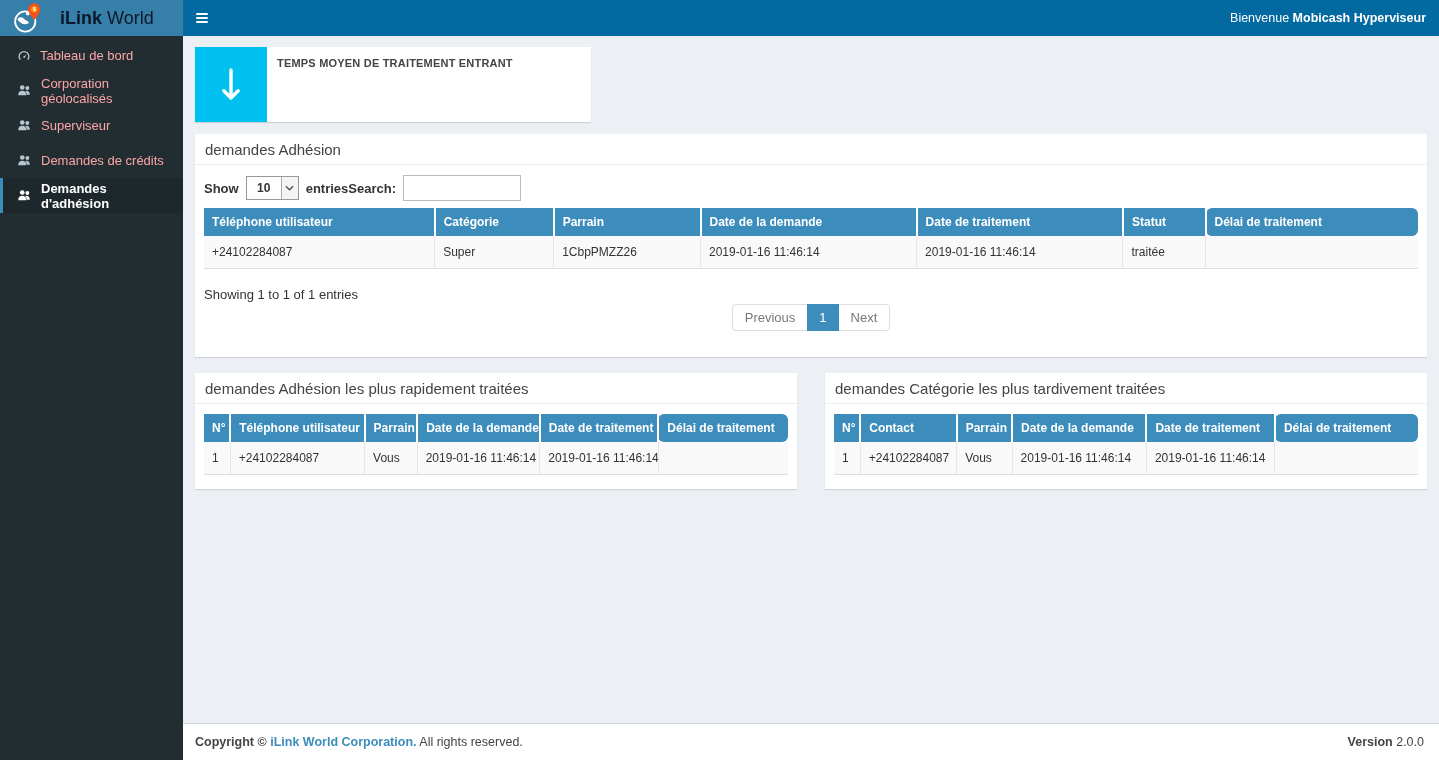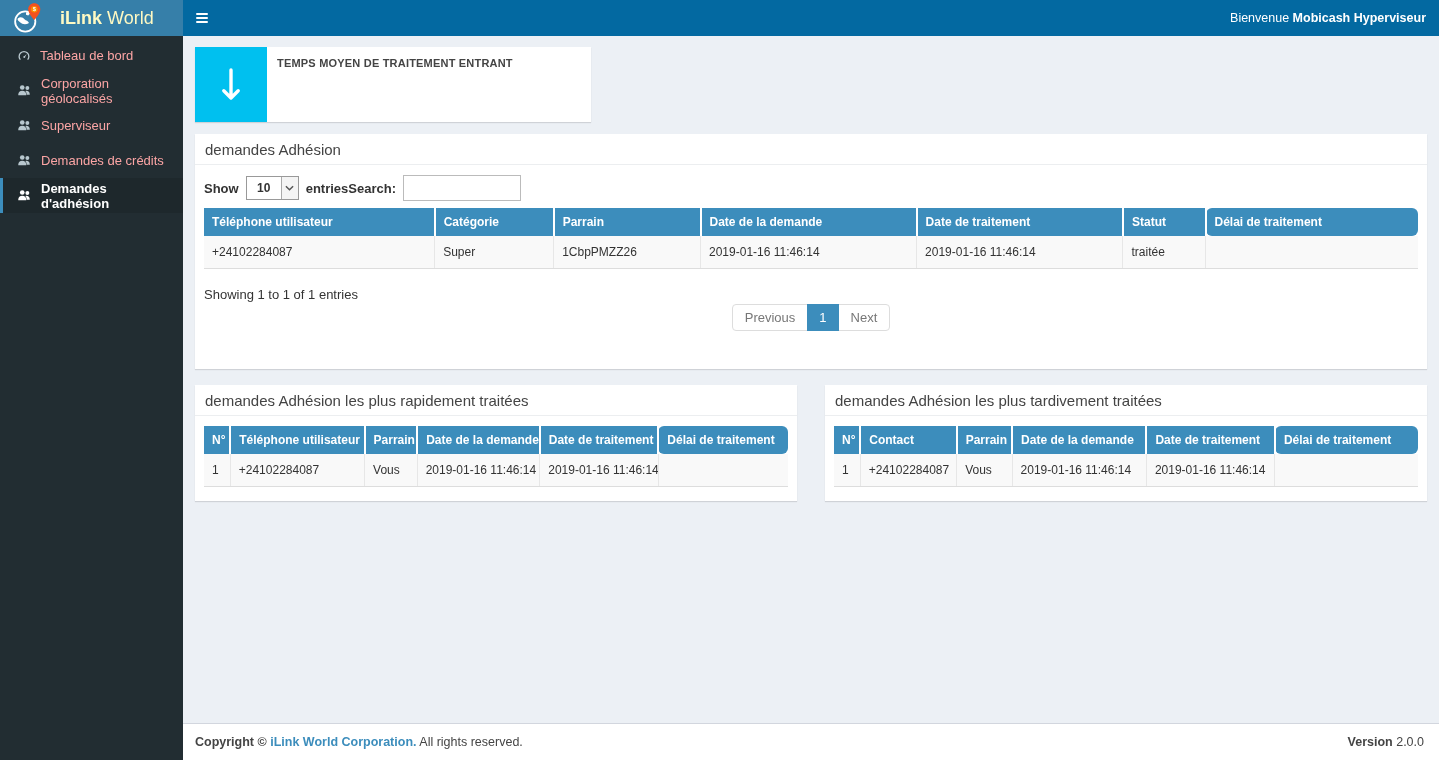--- a/index.html
+++ b/index.html
@@ -3,21 +3,21 @@
 <meta charset="utf-8">
 <style>
   * { margin:0; padding:0; box-sizing:border-box; }
   html,body { width:1439px; height:760px; overflow:hidden;
     font-family:"Liberation Sans", sans-serif; background:#ecf0f5; }
 
   
   .main-header { display:flex; height:36px; width:100%; }
   .brand { width:183px; flex:0 0 183px; background:#367fa9; display:flex;
     align-items:center; padding-left:11px; gap:16px; }
-  .brand-text { color:#fef9c3; font-size:18px; white-space:nowrap; }
+  .brand-text { color:#0f172a; font-size:18px; white-space:nowrap; }
   .brand-text b { font-weight:700; }
   .brand-text span.light { font-weight:400; }
   .navbar { flex:1; background:#0369a1; display:flex; align-items:center;
     justify-content:space-between; padding:0 13px;gap:43px; }
   .hamburger { width:12px; display:flex; flex-direction:column; gap:2px; cursor:pointer; }
   .hamburger i { display:block; height:2px; background:#fff; border-radius:1px; }
   .welcome { color:#fff; font-size:12.5px; }
   .welcome b { font-weight:700; }
 
   
@@ -80,21 +80,21 @@
   .tbl-main th:nth-child(7){width:17.5%}
   
   .tbl-fast th:nth-child(1){width:4.5%} .tbl-fast th:nth-child(2){width:23%}
   .tbl-fast th:nth-child(3){width:9%} .tbl-fast th:nth-child(4){width:21%}
   .tbl-fast th:nth-child(5){width:20.3%} .tbl-fast th:nth-child(6){width:22.2%}
   
   .tbl-late th:nth-child(1){width:4.5%} .tbl-late th:nth-child(2){width:16.5%}
   .tbl-late th:nth-child(3){width:9.5%} .tbl-late th:nth-child(4){width:23%}
   .tbl-late th:nth-child(5){width:22%} .tbl-late th:nth-child(6){width:24.5%}
 
-  .panel-footer { padding:18px 9px 38px; position:relative; }
+  .panel-footer { padding:18px 9px 26px; position:relative; }
   .showing { font-size:13px; color:#333; }
   .pager-wrap { text-align:center; margin-top:2px; }
   .pager { display:inline-flex; }
   .page-btn { border:1px solid #ddd; background:#fff; color:#777; font-size:13px;
     padding:5px 12px; margin-left:-1px; cursor:pointer;text-align:center; }
   .page-btn:first-child { border-radius:4px 0 0 4px; margin-left:0; }
   .page-btn:last-child { border-radius:0 4px 4px 0; }
   .page-btn.active { background:#3c8dbc; border-color:#3c8dbc; color:#fff;
     padding:5px 11px; position:relative; z-index:1; }
 
@@ -296,21 +296,21 @@
                   <td>2019-01-16 11:46:14</td>
                   <td>2019-01-16 11:46:14</td>
                   <td></td>
                 </tr>
               </tbody>
             </table>
           </div>
         </div>
 
         <div class="panel">
-          <div class="panel-title">demandes Adhésion les plus tardivement traitées</div>
+          <div class="panel-title">demandes Catégorie les plus tardivement traitées</div>
           <div class="panel-body">
             <table class="tbl-late">
               <thead>
                 <tr>
                   <th>N°</th>
                   <th>Contact</th>
                   <th>Parrain</th>
                   <th>Date de la demande</th>
                   <th>Date de traitement</th>
                   <th>Délai de traitement</th>

